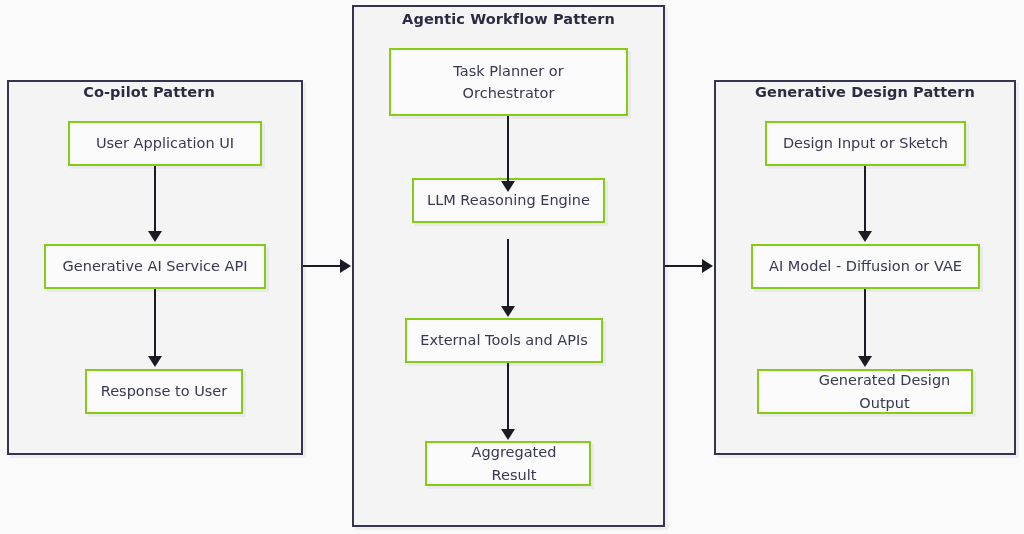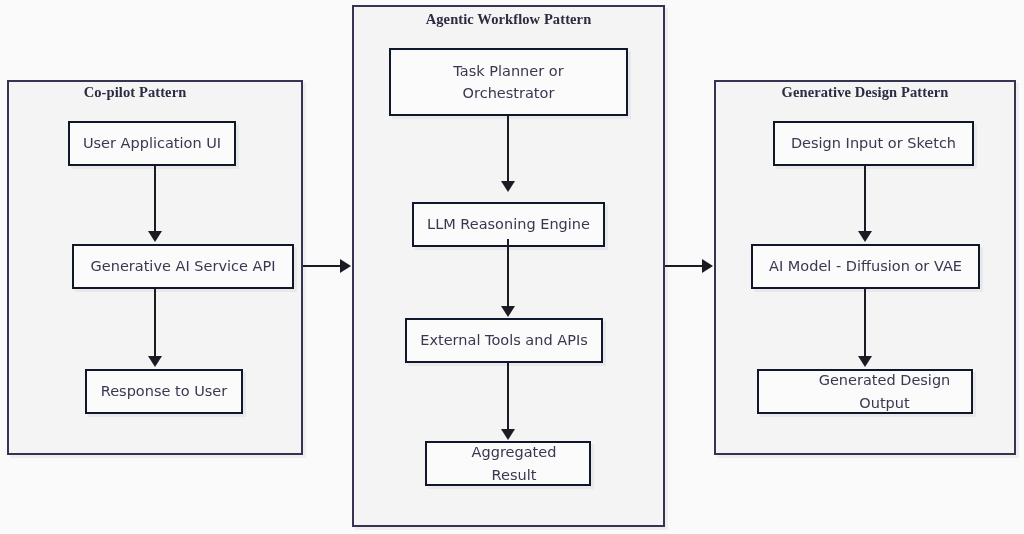--- a/index.html
+++ b/index.html
@@ -29,28 +29,27 @@
   .cluster-title {
     position: absolute;
     left: 0;
     right: 0;
     text-align: center;
     font-size: 14.5px;
     font-weight: 700;
     color: #2b2b42;
     letter-spacing: 0.1px;
     white-space: nowrap;
-    font-family: Liberation Serif, serif;
   }
   
   .node {
     position: absolute;
     box-sizing: border-box;
     background: #fbfbfc;
-    border: 2px solid #0f172a;
+    border: 2px solid #84cc16;
     display: flex;
     align-items: center;
     justify-content: center;
     text-align: center;
     color: #383850;
     font-size: 14.5px;
     line-height: 1.55;
     padding: 2px 8px;
     box-shadow: 3px 3px 0 rgba(140,140,160,0.10);
   }
@@ -77,27 +76,27 @@
     border-left: 11px solid #1b1b23;
   }
 </style>
 </head>
 <body>
 
 <div id="canvas">
 
   <div class="cluster" style="left:7px; top:80px; width:296px; height:375px;">
   </div>
-  <div class="cluster-title" style="left:7px; width:256px; top:84px;">Co-pilot Pattern</div>
+  <div class="cluster-title" style="left:21px; width:256px; top:84px;">Co-pilot Pattern</div>
 
-  <div class="node" style="left:68px; top:121px; width:168px; height:45px;">
+  <div class="node" style="left:68px; top:121px; width:194px; height:45px;">
     <span>User Application UI</span>
   </div>
 
-  <div class="node" style="left:44px; top:244px; width:222px; height:45px;margin-left:28px;">
+  <div class="node" style="left:44px; top:244px; width:222px; height:45px;">
     <span>Generative AI Service API</span>
   </div>
 
   <div class="node" style="left:85px; top:369px; width:158px; height:45px;">
     <span>Response to User</span>
   </div>
 
   <div class="edge-line edge-v" style="left:154px; top:166px; height:67px;"></div>
   <div class="arrow-down" style="left:148px; top:231px;"></div>
 
@@ -106,21 +105,21 @@
 
   <div class="cluster" style="left:352px; top:5px; width:313px; height:522px;">
   </div>
   <div class="cluster-title" style="left:352px; width:313px; top:11px;">Agentic Workflow Pattern</div>
 
   <div class="node" style="left:389px; top:48px; width:239px; height:68px;">
     <span>Task Planner or
 Orchestrator</span>
   </div>
 
-  <div class="node" style="left:412px; top:202px; width:193px; height:45px;">
+  <div class="node" style="left:412px; top:178px; width:193px; height:45px;">
     <span>LLM Reasoning Engine</span>
   </div>
 
   <div class="node" style="left:405px; top:318px; width:198px; height:45px;">
     <span>External Tools and APIs</span>
   </div>
 
   <div class="node" style="left:425px; top:441px; width:166px; height:45px;padding-left:20px;">
     <span>Aggregated Result</span>
   </div>
@@ -131,21 +130,21 @@
   <div class="edge-line edge-v" style="left:507px; top:239px; height:68px;"></div>
   <div class="arrow-down" style="left:501px; top:306px;"></div>
 
   <div class="edge-line edge-v" style="left:507px; top:363px; height:67px;"></div>
   <div class="arrow-down" style="left:501px; top:429px;"></div>
 
   <div class="cluster" style="left:714px; top:80px; width:302px; height:375px;">
   </div>
   <div class="cluster-title" style="left:714px; width:302px; top:84px;">Generative Design Pattern</div>
 
-  <div class="node" style="left:765px; top:121px; width:201px; height:45px;margin-left:8px;">
+  <div class="node" style="left:765px; top:121px; width:201px; height:45px;">
     <span>Design Input or Sketch</span>
   </div>
 
   <div class="node" style="left:751px; top:244px; width:229px; height:45px;">
     <span>AI Model - Diffusion or VAE</span>
   </div>
 
   <div class="node" style="left:757px; top:369px; width:216px; height:45px;padding-left:47px;">
     <span>Generated Design Output</span>
   </div>

